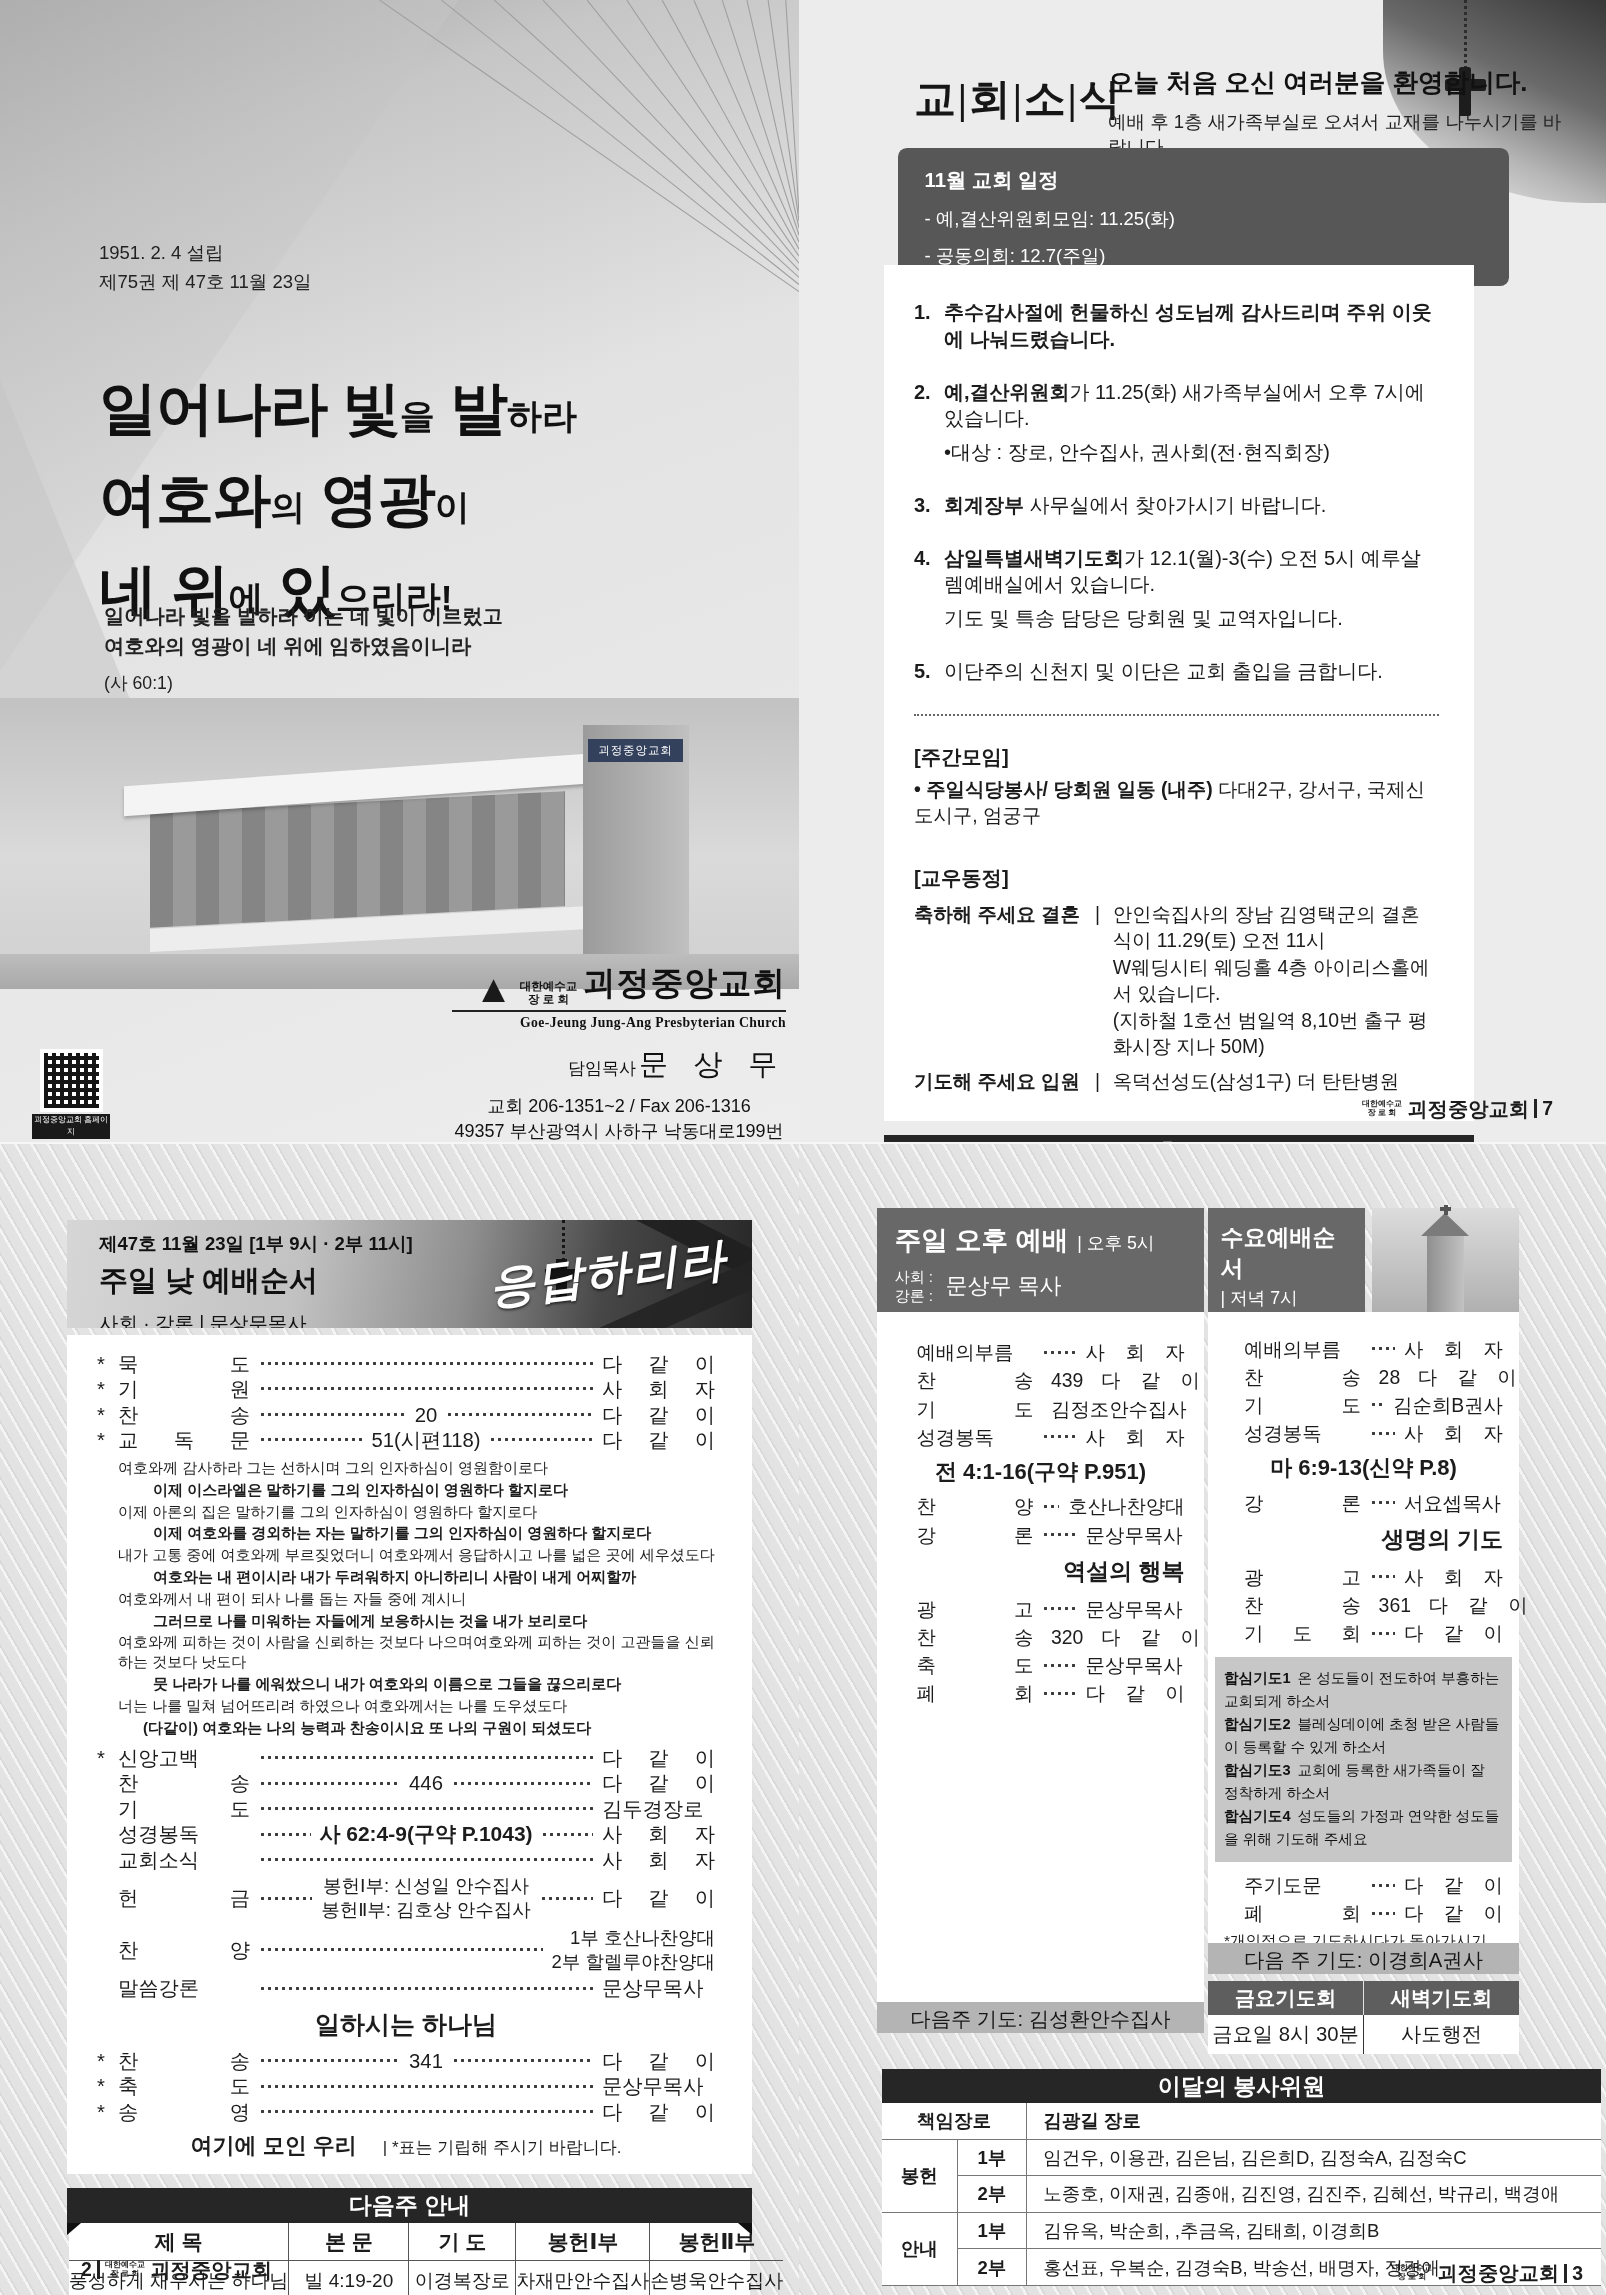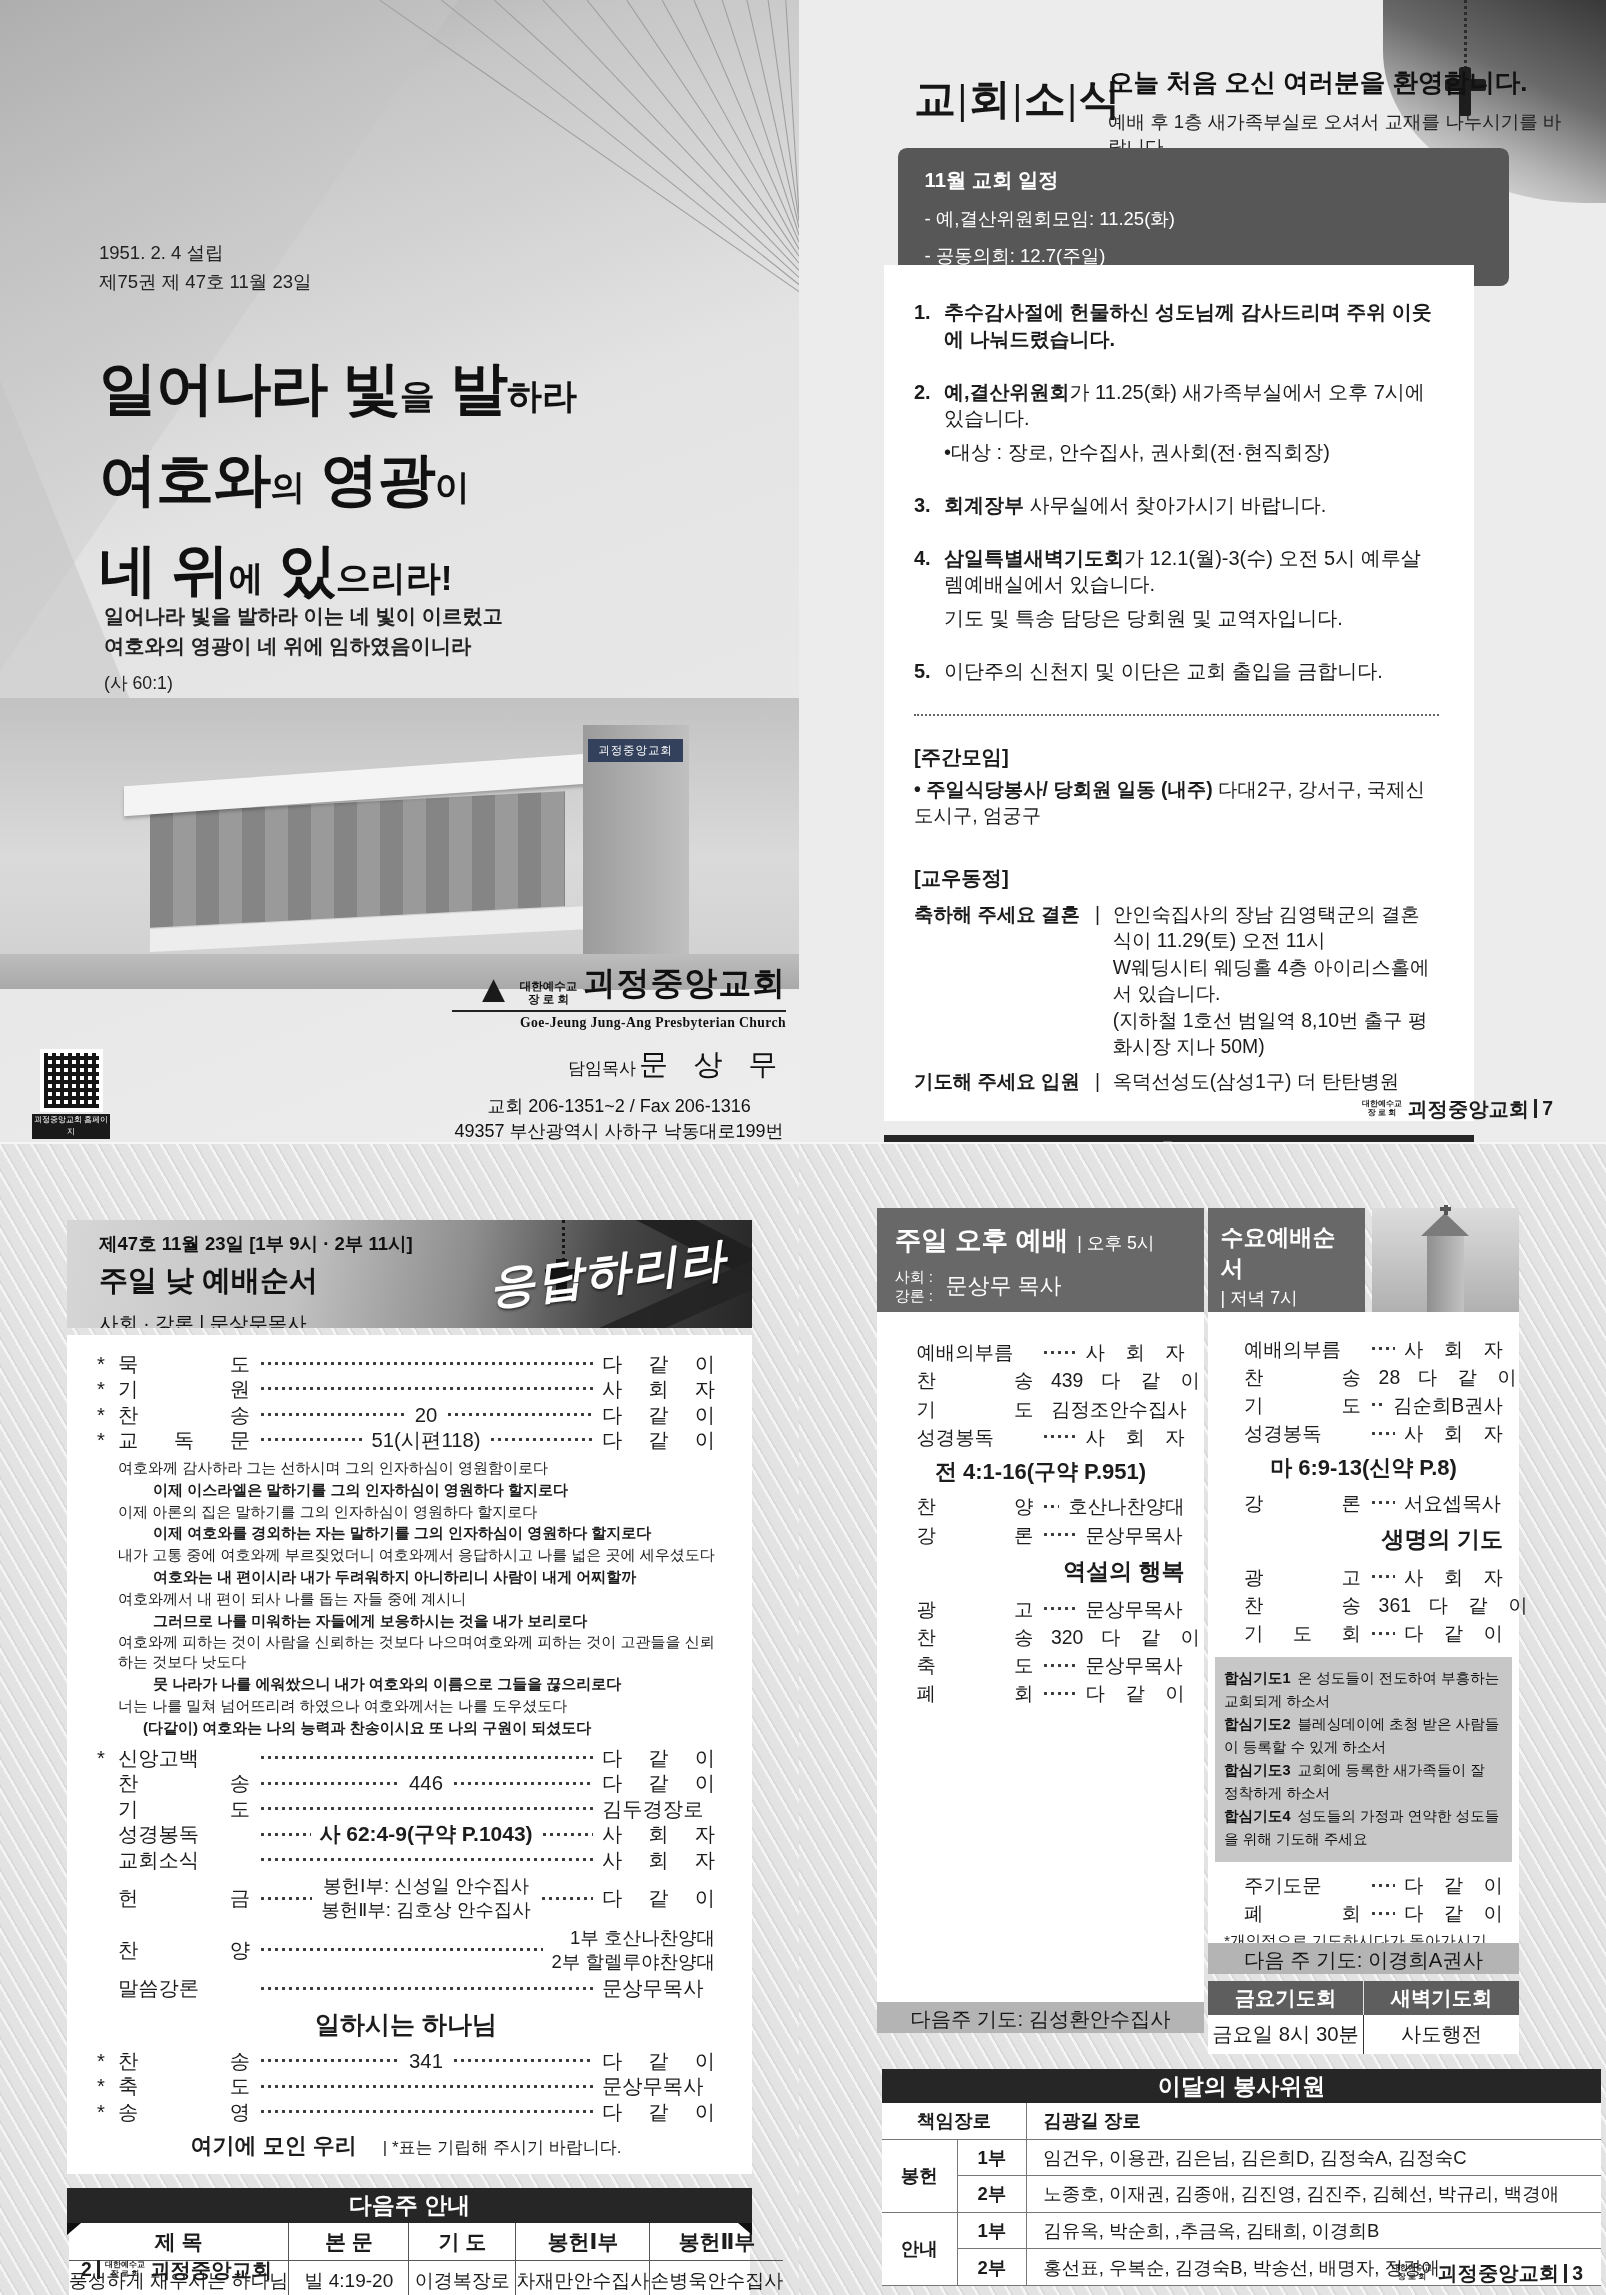--- a/index.html
+++ b/index.html
@@ -7,21 +7,21 @@
   #canvas{position:relative;width:1607px;height:2295px;background:#f6f6f6;overflow:hidden;}
   .page{position:absolute;overflow:hidden;}
 
   
   #cover{left:0;top:0;width:799px;height:1142px;
     background:linear-gradient(160deg,#9f9f9f 0%,#c6c6c6 16%,#e3e3e3 42%,#ededed 100%);}
   #cover .tri1{position:absolute;left:0;top:0;width:459px;height:671px;background:linear-gradient(150deg,#b2b2b2,#d9d9d9 70%);clip-path:polygon(0 0,100% 0,0 100%);opacity:.8;}
   #cover .tri2{position:absolute;left:0;top:380px;width:230px;height:565px;background:#c4c4c4;clip-path:polygon(0 0,100% 100%,0 100%);opacity:.55;}
   #cover .fan{position:absolute;right:0;top:0;}
   .cover-meta{position:absolute;left:99px;top:238px;font-size:18.5px;line-height:29px;color:#222;}
-  .cover-title{position:absolute;left:99px;top:350px;line-height:76px;color:#111;white-space:nowrap;}
+  .cover-title{position:absolute;left:99px;top:370px;line-height:76px;color:#111;white-space:nowrap;}
   .cover-title .big{font-size:58px;font-weight:700;letter-spacing:-0.9px;}
   .cover-title .small{font-size:35px;font-weight:700;}
   .cover-verse{position:absolute;left:104px;top:601px;font-size:20.3px;font-weight:700;line-height:30px;color:#222;}
   .cover-verse .ref{font-size:17.7px;font-weight:400;margin-top:7px;}
   .building{position:absolute;left:0;top:698px;width:799px;height:291px;background:linear-gradient(#c2c2c2,#dadada 55%,#cfcfcf);}
   .building .roof{position:absolute;left:124px;top:69px;width:548px;height:30px;background:#f4f4f4;transform:skewY(-4deg);box-shadow:0 2.6px 3.5px rgba(0,0,0,.25);}
   .building .glass{position:absolute;left:150px;top:104px;width:415px;height:115px;background:repeating-linear-gradient(90deg,#858585 0 23px,#9a9a9a 23px 46px);transform:skewY(-3deg);}
   .building .band{position:absolute;left:150px;top:219px;width:459px;height:23px;background:#ededed;transform:skewY(-3deg);}
   .building .tower{position:absolute;left:583px;top:26.5px;width:106px;height:265px;background:linear-gradient(90deg,#9b9b9b,#c0c0c0);}
   .building .sign{position:absolute;left:588px;top:41px;width:95px;height:23px;background:#33415c;color:#fff;font-size:11.5px;line-height:23px;text-align:center;letter-spacing:0.9px;}

